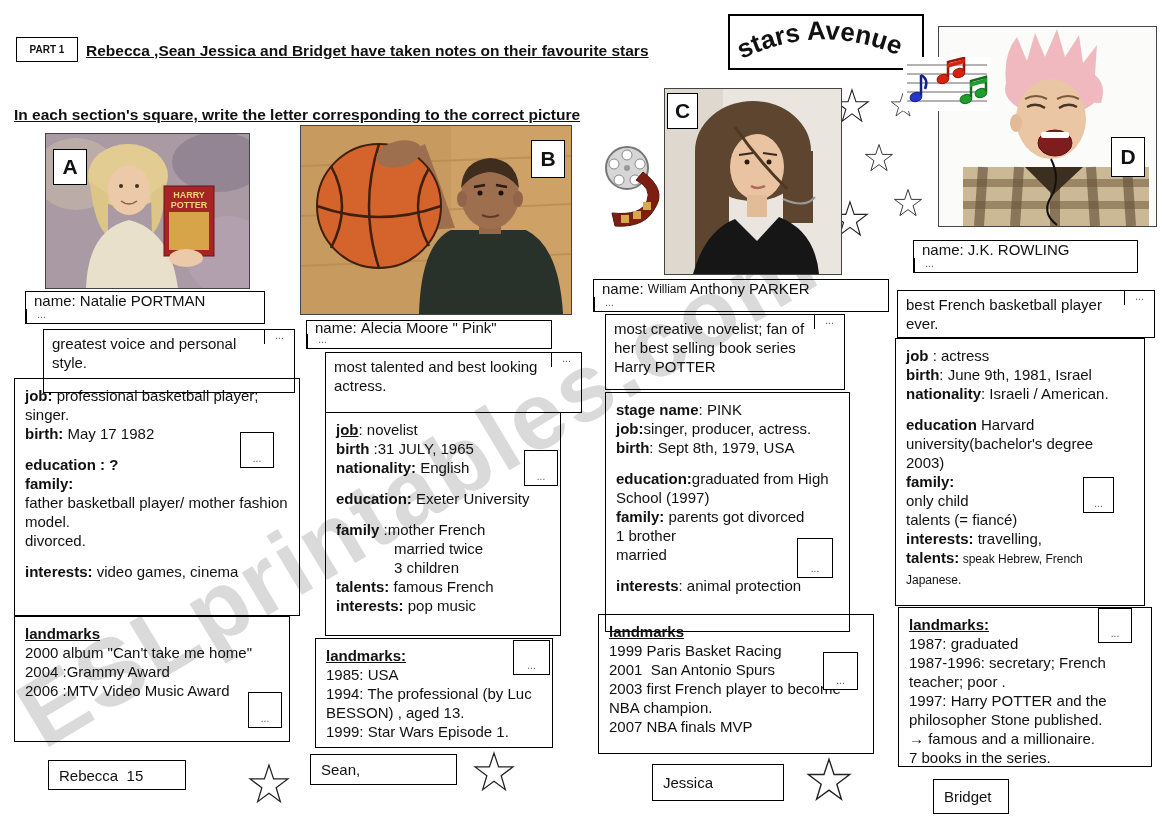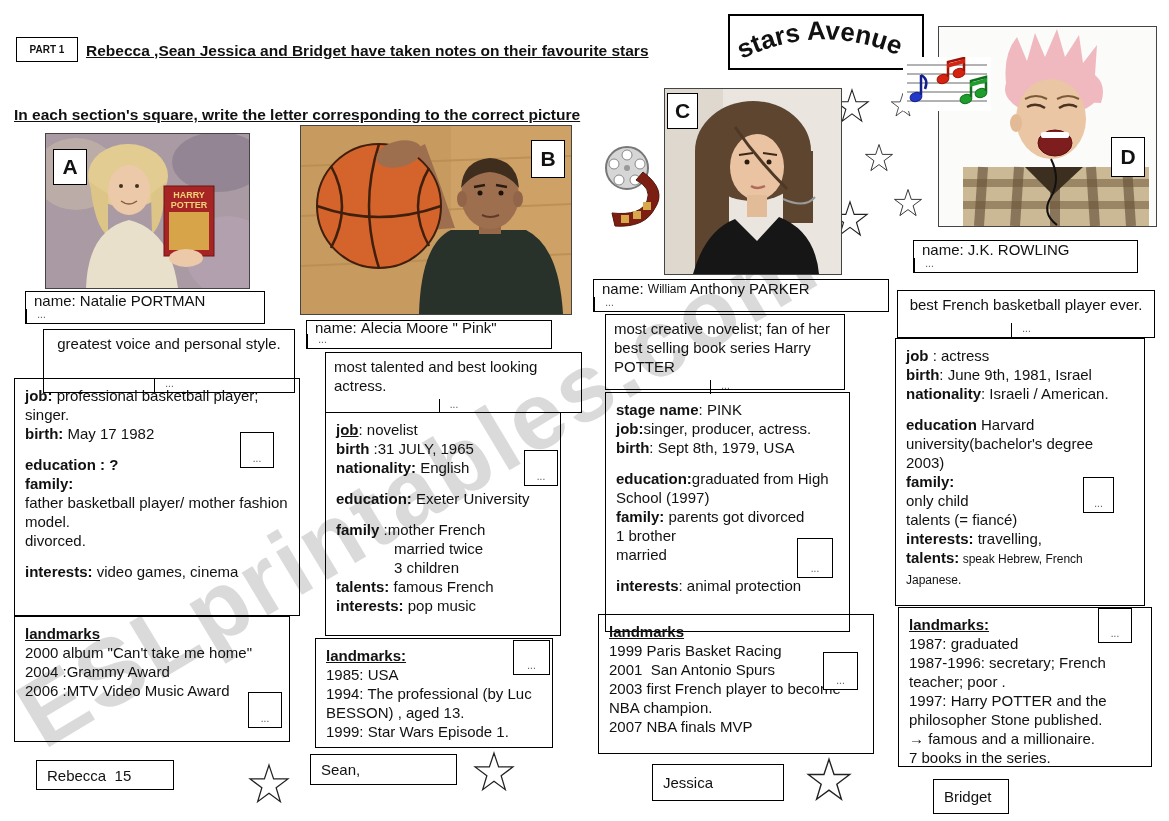--- a/index.html
+++ b/index.html
@@ -11,21 +11,21 @@
              color:#bdbdbd;opacity:.55;white-space:nowrap;letter-spacing:3px;
              transform:rotate(-31deg);transform-origin:0 100%;z-index:0;pointer-events:none;}
   .z{z-index:2;}
   .hdr-part{display:flex;align-items:center;justify-content:center;font-weight:bold;font-size:10px;}
   .hdr-title{font-weight:bold;font-size:15.5px;text-decoration:underline;white-space:pre-wrap;}
   .letter{position:absolute;background:#fff;border:1px solid #000;display:flex;align-items:center;
           justify-content:center;font-weight:bold;font-size:21px;box-sizing:border-box;z-index:3;}
   .namebox{display:flex;align-items:stretch;flex-direction:column;}
   .namebox .txt{flex:1;display:flex;align-items:center;padding:0 8px;white-space:pre;overflow:hidden;}
   .namebox .txt .sm{font-size:12px;}
-  .tagbox{display:flex;align-items:center;flex-direction:column;}
+  .tagbox{display:flex;align-items:flex-start;}
   .tagbox .txt{flex:1;padding:4px 8px;line-height:19px;}
   .dotcell{width:30px;border-left:1px solid #000;display:flex;align-items:flex-end;
            justify-content:center;font-size:10px;color:#555;padding-bottom:3px;box-sizing:border-box;}
   .dotbox{position:absolute;border:1px solid #000;background:#fff;display:flex;align-items:flex-end;
           justify-content:center;font-size:10px;color:#555;padding-bottom:3px;box-sizing:border-box;z-index:3;}
   .details{padding:7px 10px 4px 10px;}
   .line{white-space:pre-wrap;line-height:19px;min-height:19px;}
   .line.blank{min-height:12px;height:12px;}
   .line.indent{padding-left:58px;}
   .line .small{font-size:12px;}
@@ -266,21 +266,21 @@
   <div class="dotbox" style="left:240px;top:432px;width:34px;height:36px;">...</div>
   <div class="bx details z" style="left:14px;top:616px;width:276px;height:126px;">
     <div class="lm-title">landmarks</div>
     <div>
         <div class="line">2000 album "Can't take me home"</div>
         <div class="line">2004 :Grammy Award</div>
         <div class="line">2006 :MTV Video Music Award</div>
       </div>
   </div>
   <div class="dotbox" style="left:248px;top:692px;width:34px;height:36px;">...</div>
-  <div class="bx student z" style="left:36px;top:760px;width:138px;height:30px;">Rebecca  15</div>
+  <div class="bx student z" style="left:48px;top:760px;width:138px;height:30px;">Rebecca  15</div>
 
   <div class="bx namebox z" style="left:306px;top:320px;width:246px;height:29px;">
     <div class="txt"><span>name: </span><span class="sm"></span><span>Alecia Moore " Pink"</span></div>
     <div class="dotcell">...</div>
   </div>
   <div class="bx tagbox z" style="left:325px;top:352px;width:257px;height:61px;">
     <div class="txt">most talented and best looking actress.</div>
     <div class="dotcell">...</div>
   </div>
   <div class="bx details z" style="left:325px;top:412px;width:236px;height:224px;">

